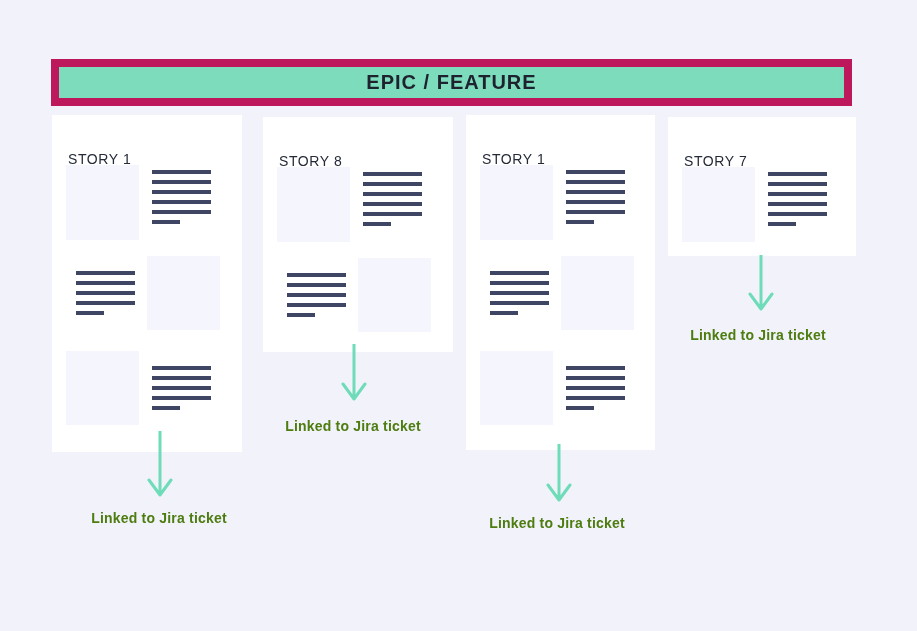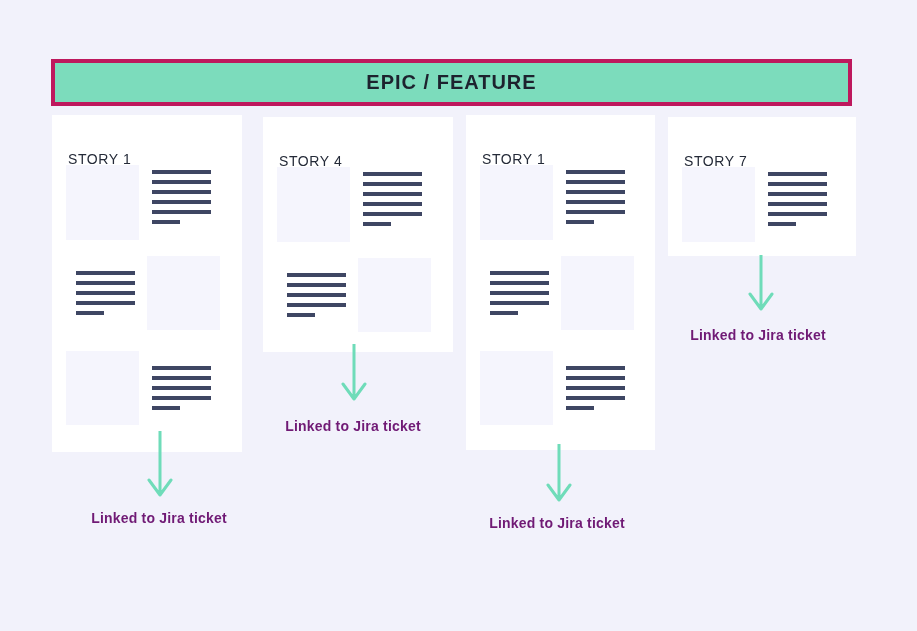--- a/index.html
+++ b/index.html
@@ -15,21 +15,21 @@
     overflow: hidden;
   }
 
   
   .banner {
     position: absolute;
     left: 51px; top: 59px;
     width: 801px; height: 47px;
     box-sizing: border-box;
     background: #7cdcbc;
-    border: 4px solid #be185d;
+    border: 8px solid #be185d;
     display: flex; align-items: center; justify-content: center;
   }
   .banner-title {
     font-size: 20px;
     font-weight: 700;
     letter-spacing: 1px;
     color: #1d222e;
   }
 
   
@@ -85,21 +85,21 @@
   .arrow-2 { left: 544px; top: 444px; }
   .arrow-3 { left: 746px; top: 255px; }
 
   
   .link-label {
     position: absolute;
     width: 200px;
     text-align: center;
     font-size: 14px;
     font-weight: 700;
-    color: #701a75;
+    color: #4d7c0f;
     letter-spacing: 0.2px;
   }
   .link-0 { left: 59px;  top: 510px; }
   .link-1 { left: 253px; top: 418px; }
   .link-2 { left: 457px; top: 515px; }
   .link-3 { left: 658px; top: 327px; }
 </style>
 </head>
 <body>
 
@@ -138,21 +138,21 @@
           <div class="line"></div>
           <div class="line"></div>
           <div class="line"></div>
           <div class="line"></div>
           <div class="line short"></div>
         </div>
     </div>
   </div>
 
   <div class="card card-1">
-    <div class="story-label">STORY 4</div>
+    <div class="story-label">STORY 8</div>
     <div class="row r0">
       <div class="sq"></div>
       <div class="lines">
           <div class="line"></div>
           <div class="line"></div>
           <div class="line"></div>
           <div class="line"></div>
           <div class="line"></div>
           <div class="line short"></div>
         </div>

